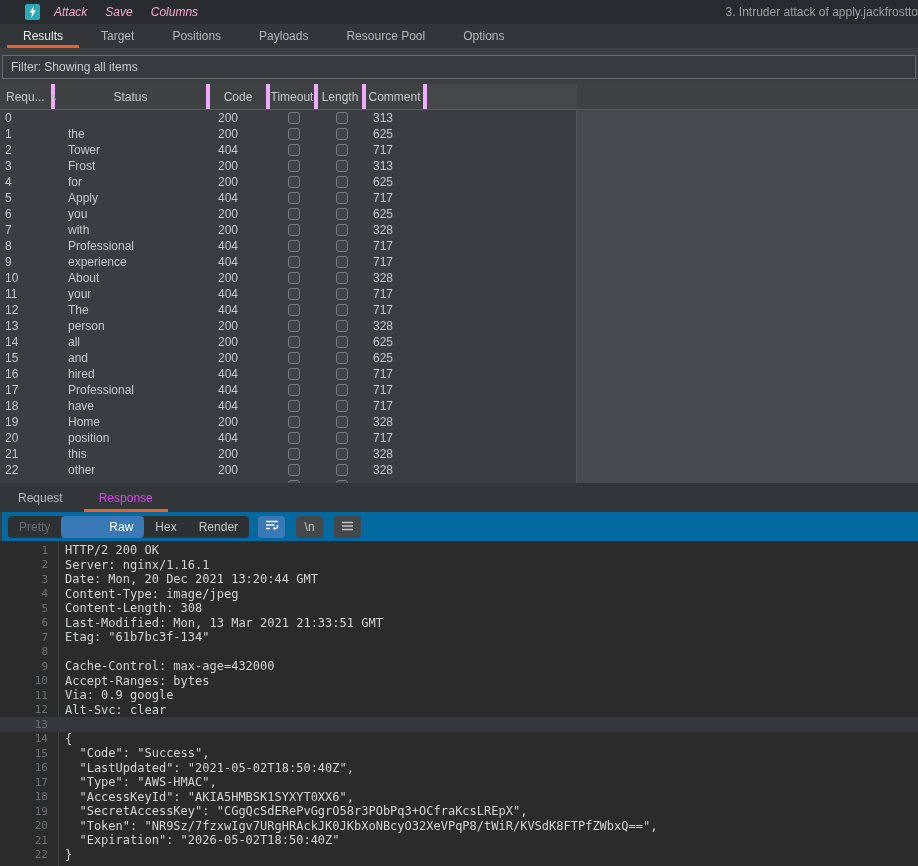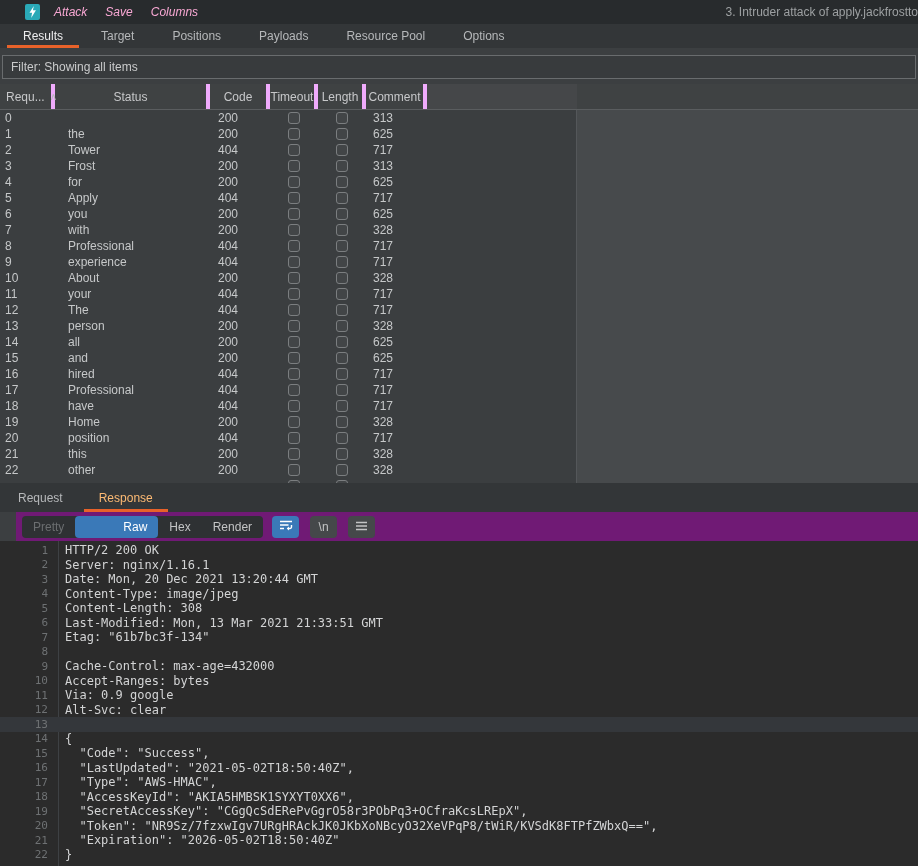--- a/index.html
+++ b/index.html
@@ -34,24 +34,24 @@
   .row { height:16px; display:grid; grid-template-columns:55px 155px 60px 48px 48px 61px 150px; align-items:center; background:#3b3e40; color:#c6c8c9; }
   .cell-id { padding-left:5px; }
   .cell-payload { padding-left:13px; }
   .cell-status { padding-left:8px; }
   .cell-length { padding-left:7px; }
   .cell-check { display:flex; justify-content:center; }
   .checkbox { width:12px; height:12px; border:1px solid #7b7e80; border-radius:3px; background:#424547; }
   
   .msg-tabs { position:absolute; top:483px; left:0; right:0; height:29px; background:#333638; display:flex; padding-left:0; }
   .msg-tab { position:relative; padding:0 18px; display:flex; align-items:center; color:#b6b8ba; }
-  .msg-tab.selected { color:#fdba74; }
+  .msg-tab.selected { color:#d946ef; }
   .msg-tab.selected::after { content:""; position:absolute; left:3px; right:3px; bottom:0; height:3px; background:#e8622a; }
   
-  .editor-toolbar { position:absolute; top:512px; left:16px; right:0; height:29px; background:#701a75; display:flex; align-items:center; padding-left:6px; }
+  .editor-toolbar { position:absolute; top:512px; left:2px; right:0; height:29px; background:#0369a1; display:flex; align-items:center; padding-left:6px; }
   .seg-group { display:flex; background:#2e3133; border-radius:4px; height:22px; align-items:center; }
   .seg { padding:0 11px; height:22px; display:flex; align-items:center; color:#c3c4c5; border-radius:4px; }
   .seg.disabled { color:#6b6e70; }
   .seg.selected { background:#3a79b8; color:#ffffff;padding-left:48px; }
   .tool-btn { height:22px; min-width:27px; padding:0 5px; margin-left:9px; border-radius:4px; background:#45484a; color:#c3c4c5; display:flex; align-items:center; justify-content:center; font-size:12px; }
   .tool-btn.blue { background:#3a79b8; color:#fff; }
   .tool-btn.gap { margin-left:11px; }
   
   .editor { position:absolute; top:541px; left:0; right:0; bottom:0; background:#2b2b2b; overflow:hidden; font-family:"DejaVu Sans Mono",monospace; font-size:12px; padding-top:2px; }
   .gutter-line { position:absolute; top:0; bottom:0; left:58px; width:0; border-left:1px solid #3e4144; }

